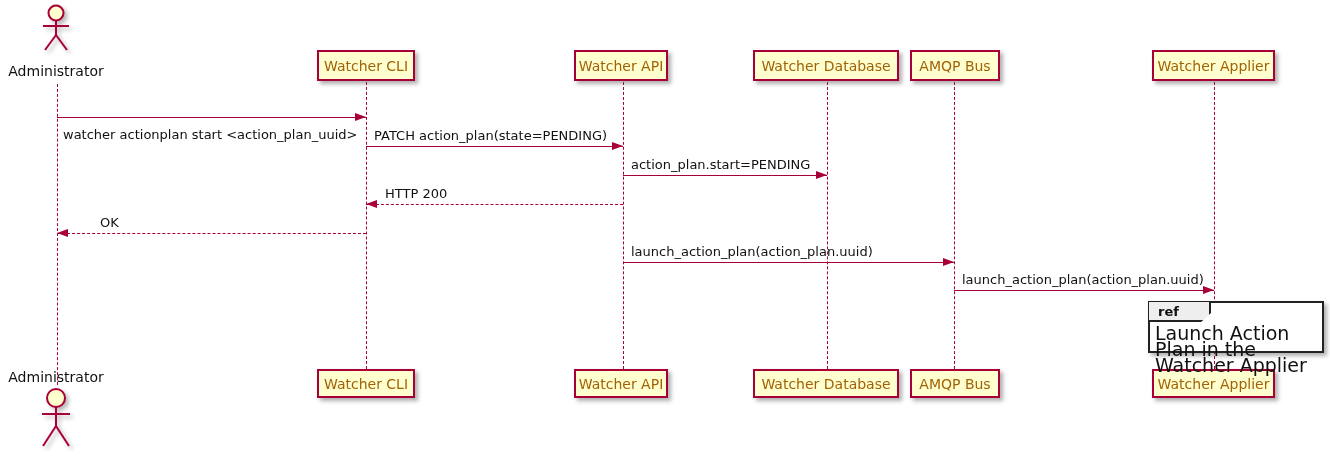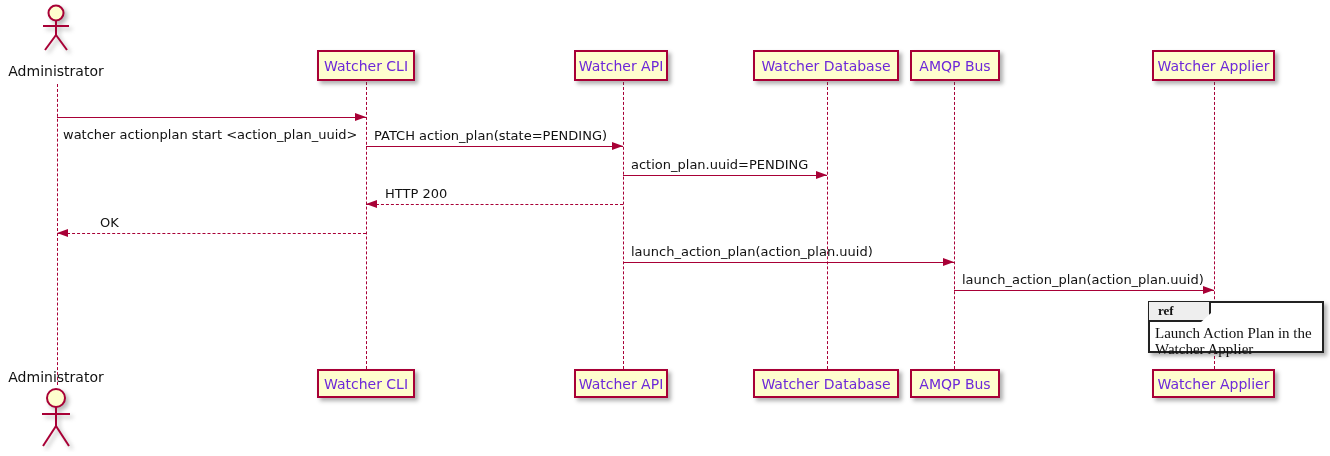--- a/index.html
+++ b/index.html
@@ -16,21 +16,21 @@
     width:0;
     border-left:1px dashed #A80036;
   }
   .participant-box {
     position:absolute;
     background:#FEFECE;
     border:2px solid #A80036;
     box-shadow:3px 3px 4px rgba(80,80,80,0.45);
     display:flex; align-items:center; justify-content:center;
     font-size:14px;
-    color:#6d28d9;
+    color:#a16207;
     box-sizing:border-box;
     white-space:nowrap;
   }
   .actor-figure { position:absolute; filter:drop-shadow(3px 3px 2px rgba(80,80,80,0.4)); }
   .actor-label {
     position:absolute;
     font-size:14px;
     text-align:center;
     white-space:nowrap;
   }
@@ -53,38 +53,37 @@
     border-bottom:4px solid transparent;
     border-right:11px solid #A80036;
   }
   .ref-box {
     position:absolute;
     background:#ffffff;
     border:2px solid #222222;
     box-shadow:3px 3px 4px rgba(80,80,80,0.45);
     box-sizing:border-box;
     z-index:5;
-    font-family:Liberation Serif, serif;
   }
   .ref-header {
     position:absolute; top:-1px; left:-1px;
     width:62px; height:20px;
     background:#EEEEEE;
     border-right:2px solid #222222;
     border-bottom:2px solid #222222;
     clip-path:polygon(0 0, 100% 0, 100% 55%, 84% 100%, 0 100%);
     display:flex; align-items:center;
     box-sizing:border-box;
   }
   .ref-keyword {
     font-weight:bold; font-size:13px; padding-left:9px; color:#111;
   }
   .ref-text {
     position:absolute; left:5px; top:22px; width:164px;
-    font-size:15px; line-height:16px; color:#111;
+    font-size:19px; line-height:16px; color:#111;
   }
 </style>
 </head>
 <body>
 
 <div id="canvas">
 
   <div class="lifeline" style="left:57px;  top:84px; height:301px;"></div>
   <div class="lifeline" style="left:366px; top:82px; height:287px;"></div>
   <div class="lifeline" style="left:623px; top:82px; height:287px;"></div>
@@ -113,21 +112,21 @@
     <div class="arrow-r" style="left:355px; top:113px;"></div>
   </div>
 
   <div>
     <span class="msg-label" style="left:374px; top:128px;">PATCH action_plan(state=PENDING)</span>
     <div class="msg-line" style="left:366px; top:146px; width:257px;"></div>
     <div class="arrow-r" style="left:612px; top:142px;"></div>
   </div>
 
   <div>
-    <span class="msg-label" style="left:631px; top:157px;">action_plan.uuid=PENDING</span>
+    <span class="msg-label" style="left:631px; top:157px;">action_plan.start=PENDING</span>
     <div class="msg-line" style="left:623px; top:175px; width:204px;"></div>
     <div class="arrow-r" style="left:816px; top:171px;"></div>
   </div>
 
   <div>
     <span class="msg-label" style="left:385px; top:186px;">HTTP 200</span>
     <div class="msg-line dashed" style="left:366px; top:204px; width:257px;"></div>
     <div class="arrow-l" style="left:366px; top:200px;"></div>
   </div>
 

